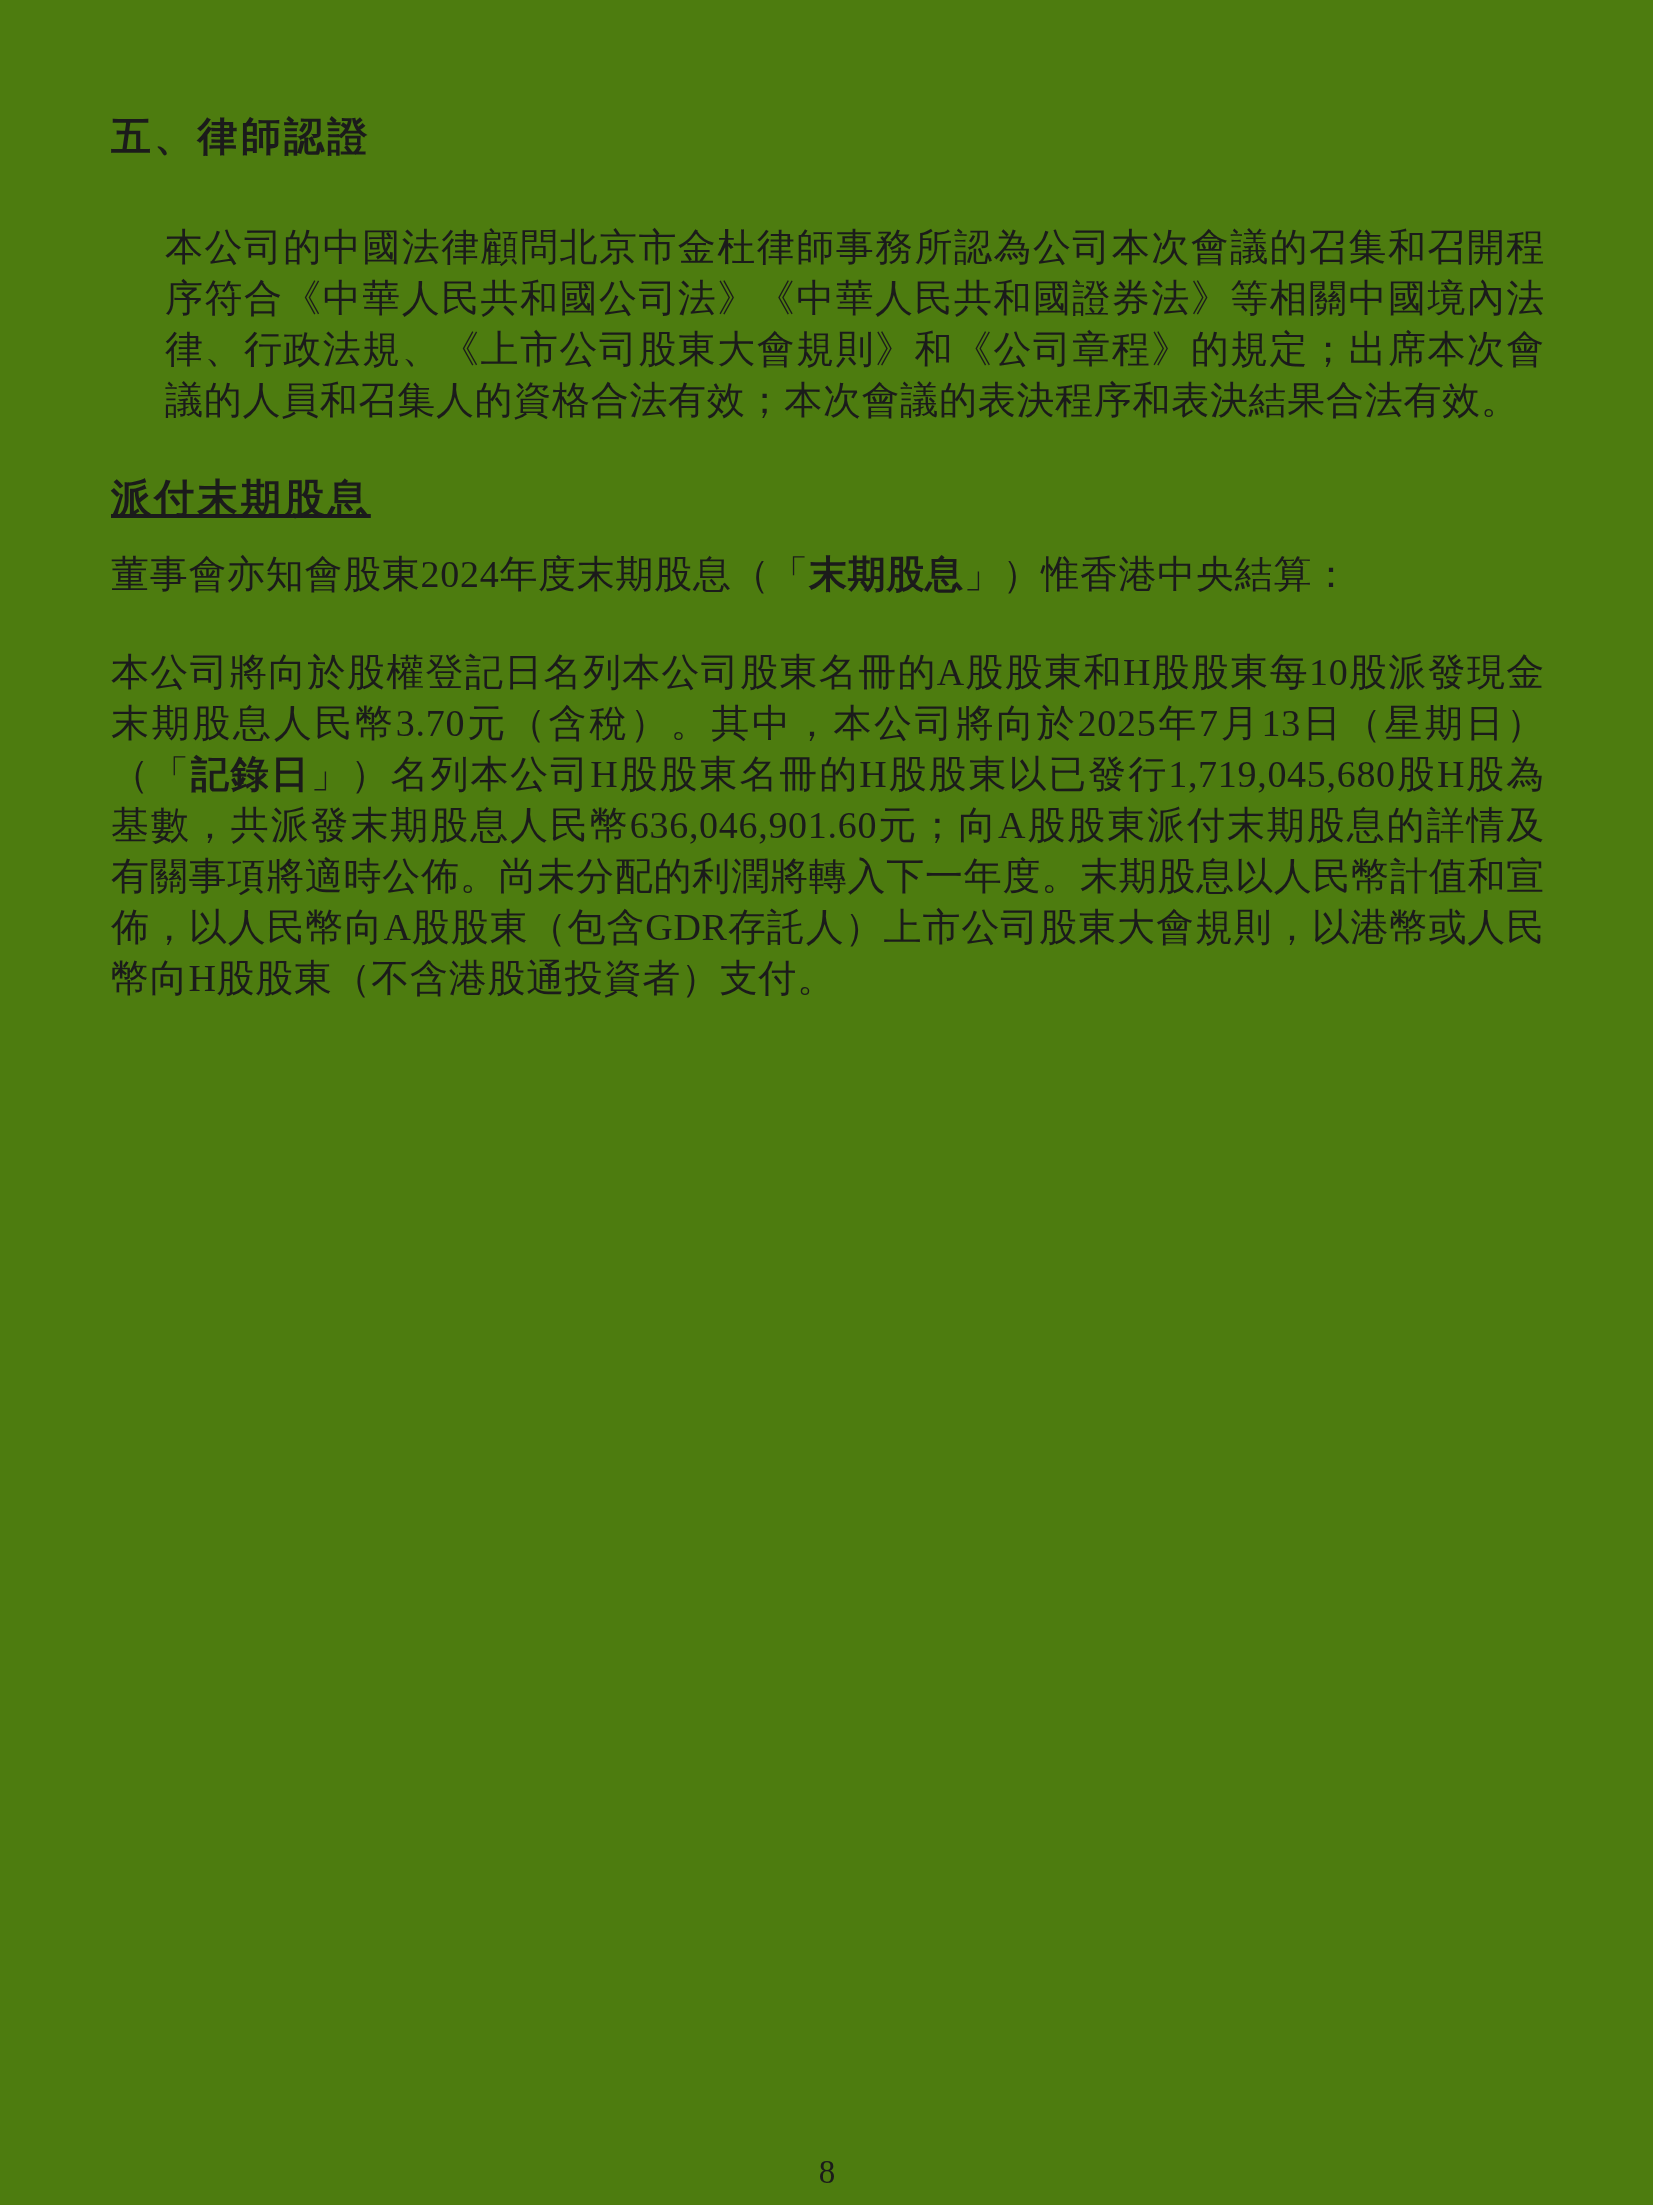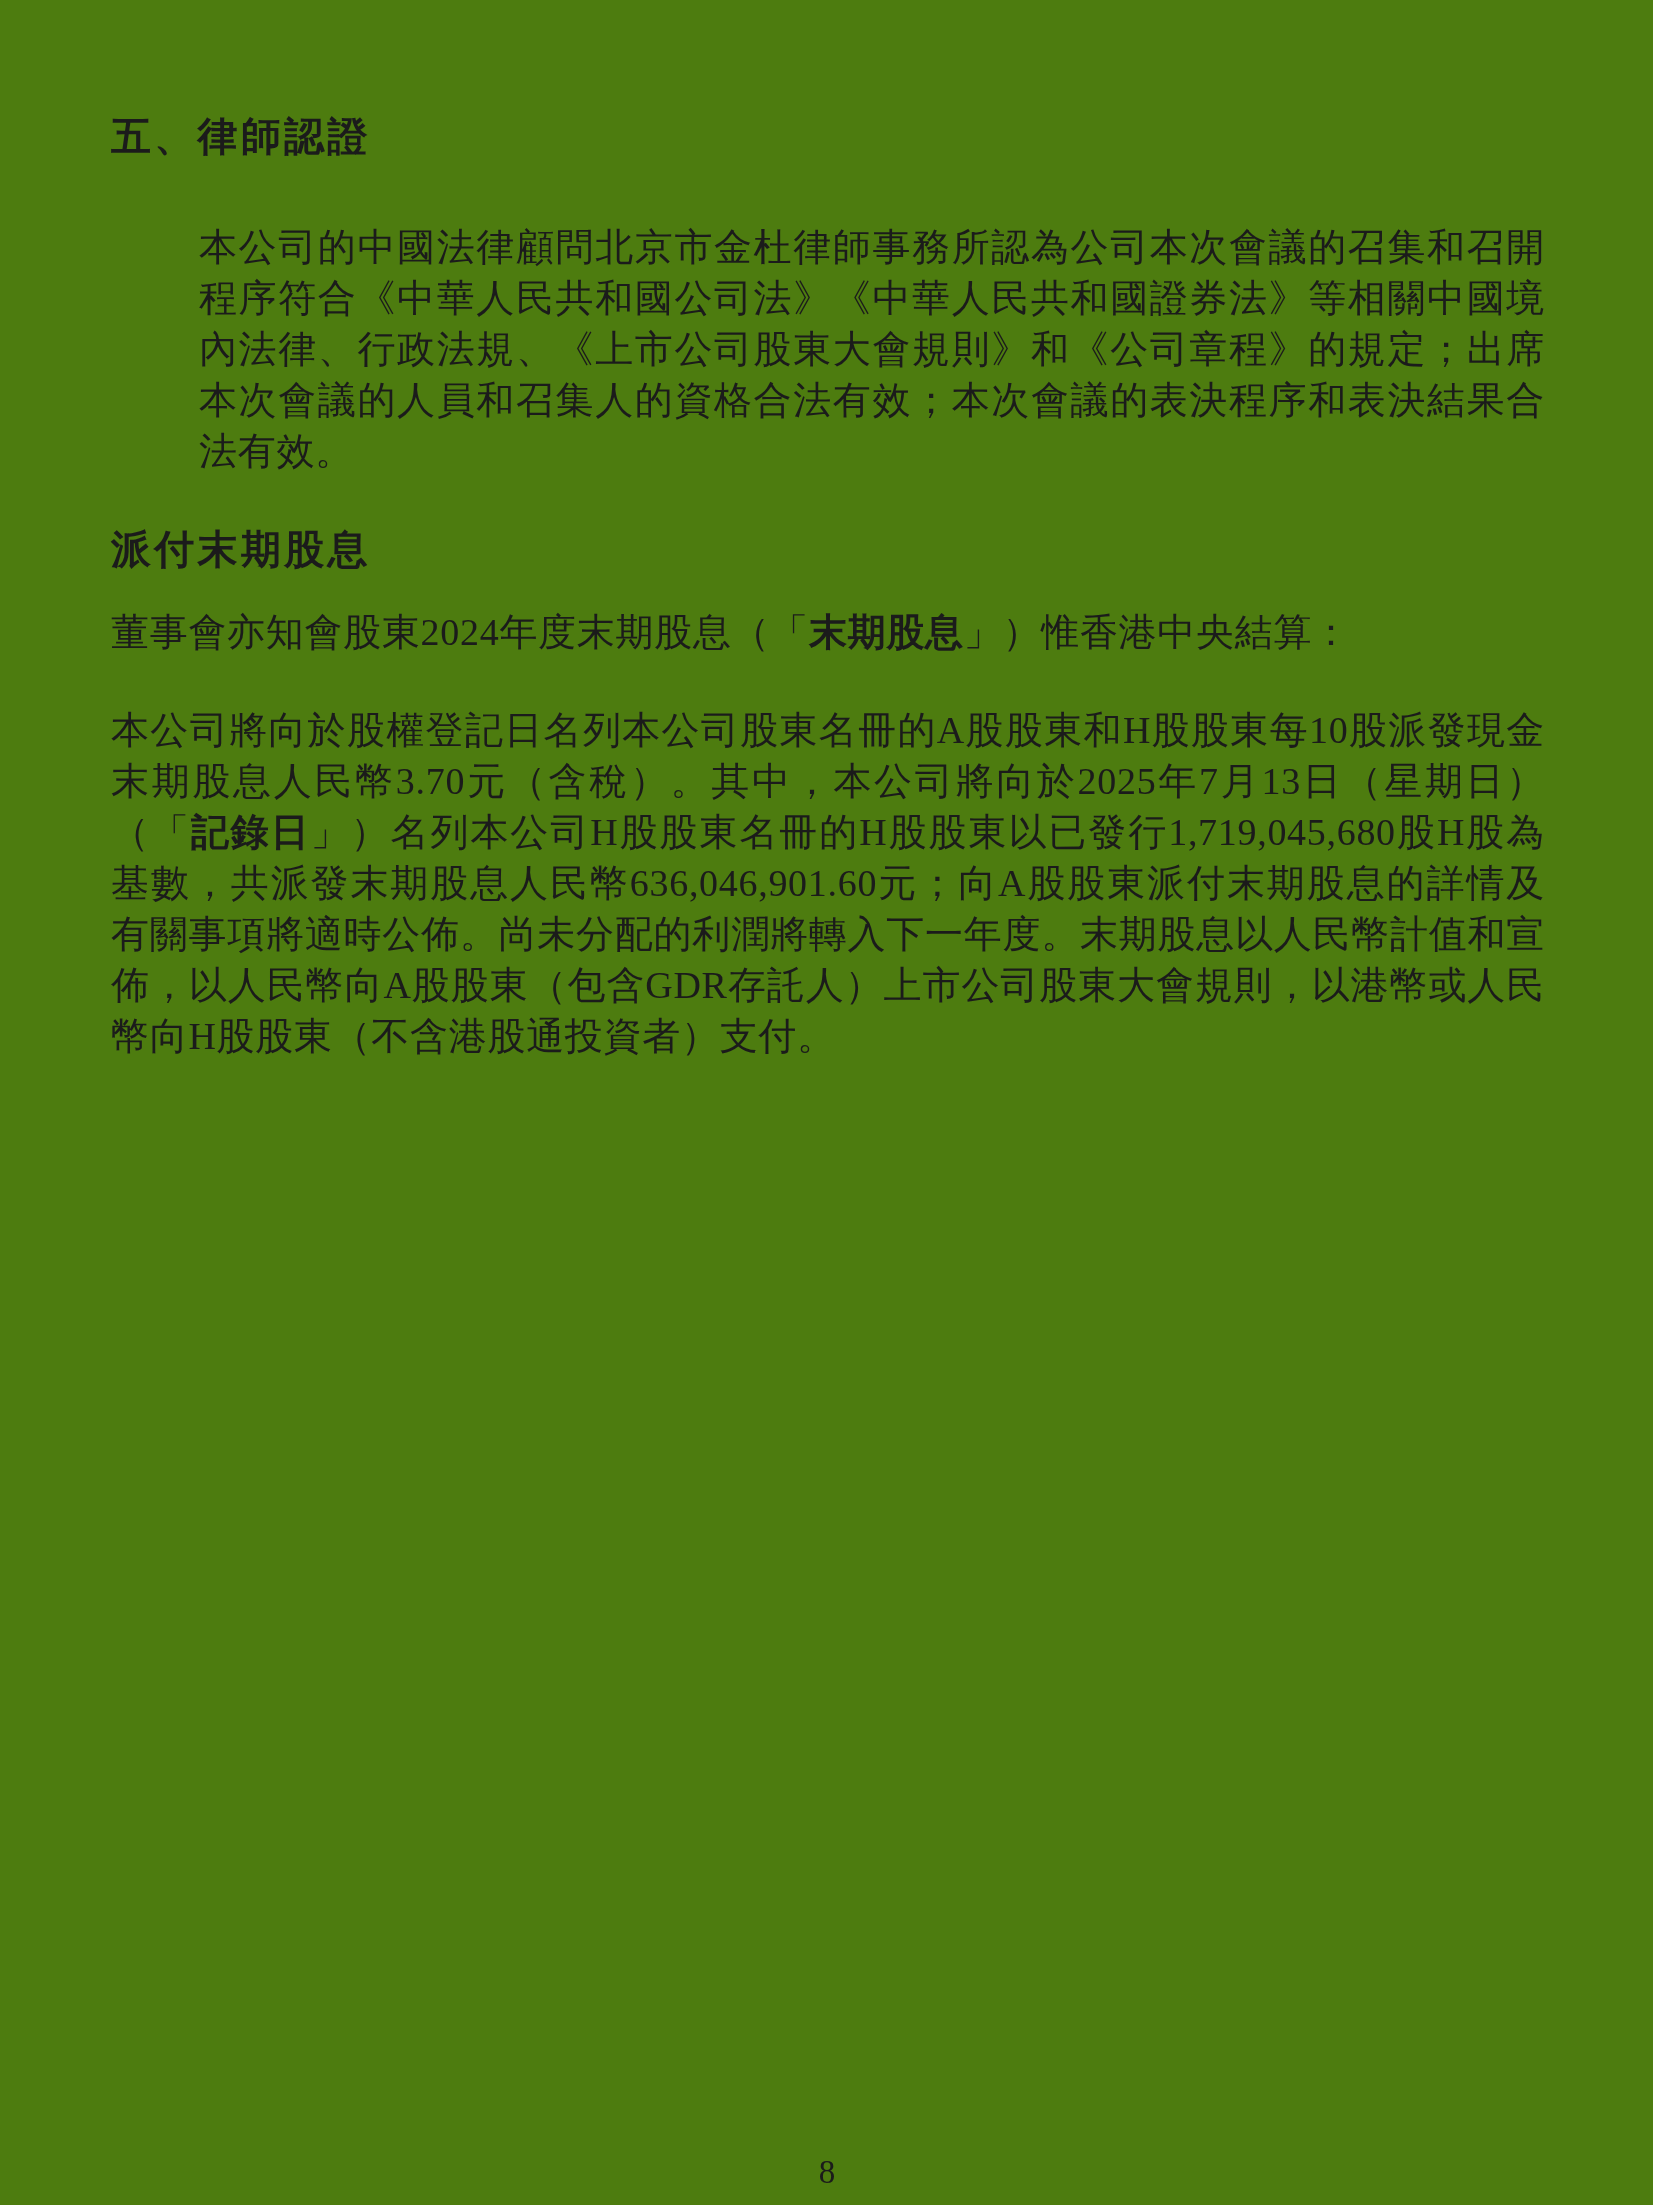--- a/index.html
+++ b/index.html
@@ -24,31 +24,31 @@
   }
   .heading {
     font-family: "Liberation Sans", "DejaVu Sans", sans-serif;
     font-weight: bold;
     font-size: 40px;
     line-height: 51px;
     letter-spacing: 3.3px;
     margin: 0;
   }
   .heading-legal   { margin-bottom: 60px; }
-  .heading-dividend{ margin-bottom: 32px; }
+  .heading-dividend{ margin-bottom: 25px; text-decoration: underline; }
   .para {
     font-size: 38px;
     line-height: 51px;
     letter-spacing: 0.7px;
     text-align: justify;
     text-align-last: left;
     margin: 0 0 47px 0;
   }
   .para-indented {
-    margin-left: 88px;
+    margin-left: 54px;
     font-family: Liberation Serif, serif;
   }
   .term-bold {
     font-family: Liberation Serif, serif;
     font-weight: bold;
     margin-top: 48px;
   }
   .page-number {
     position: absolute;
     top: 2152px;

